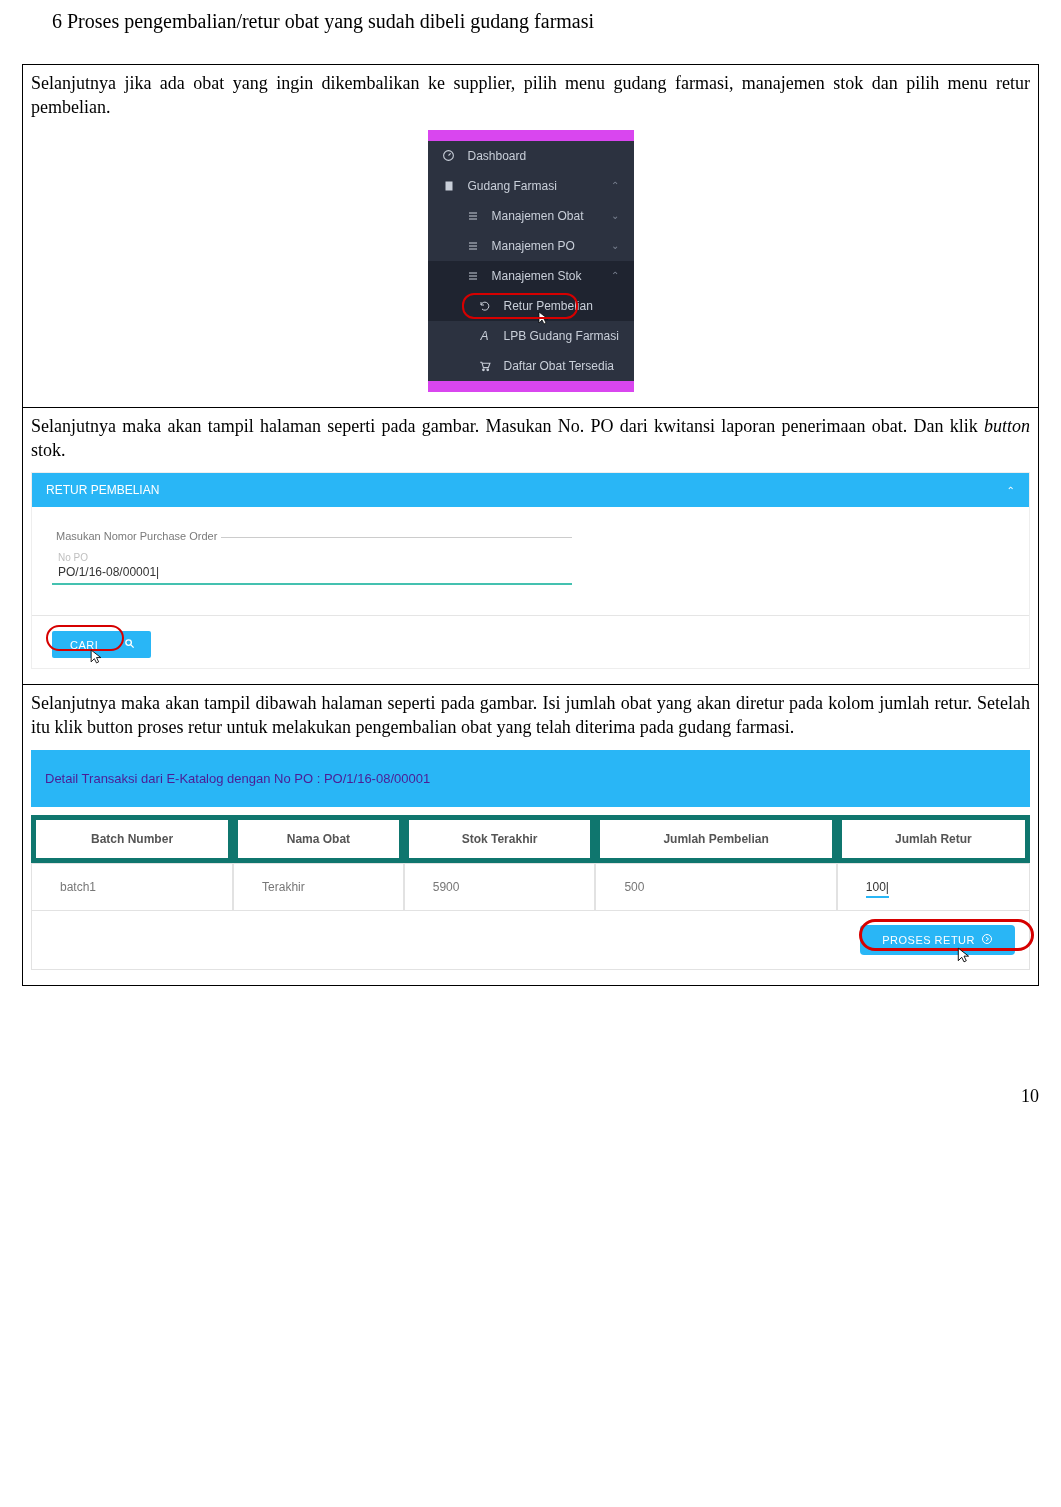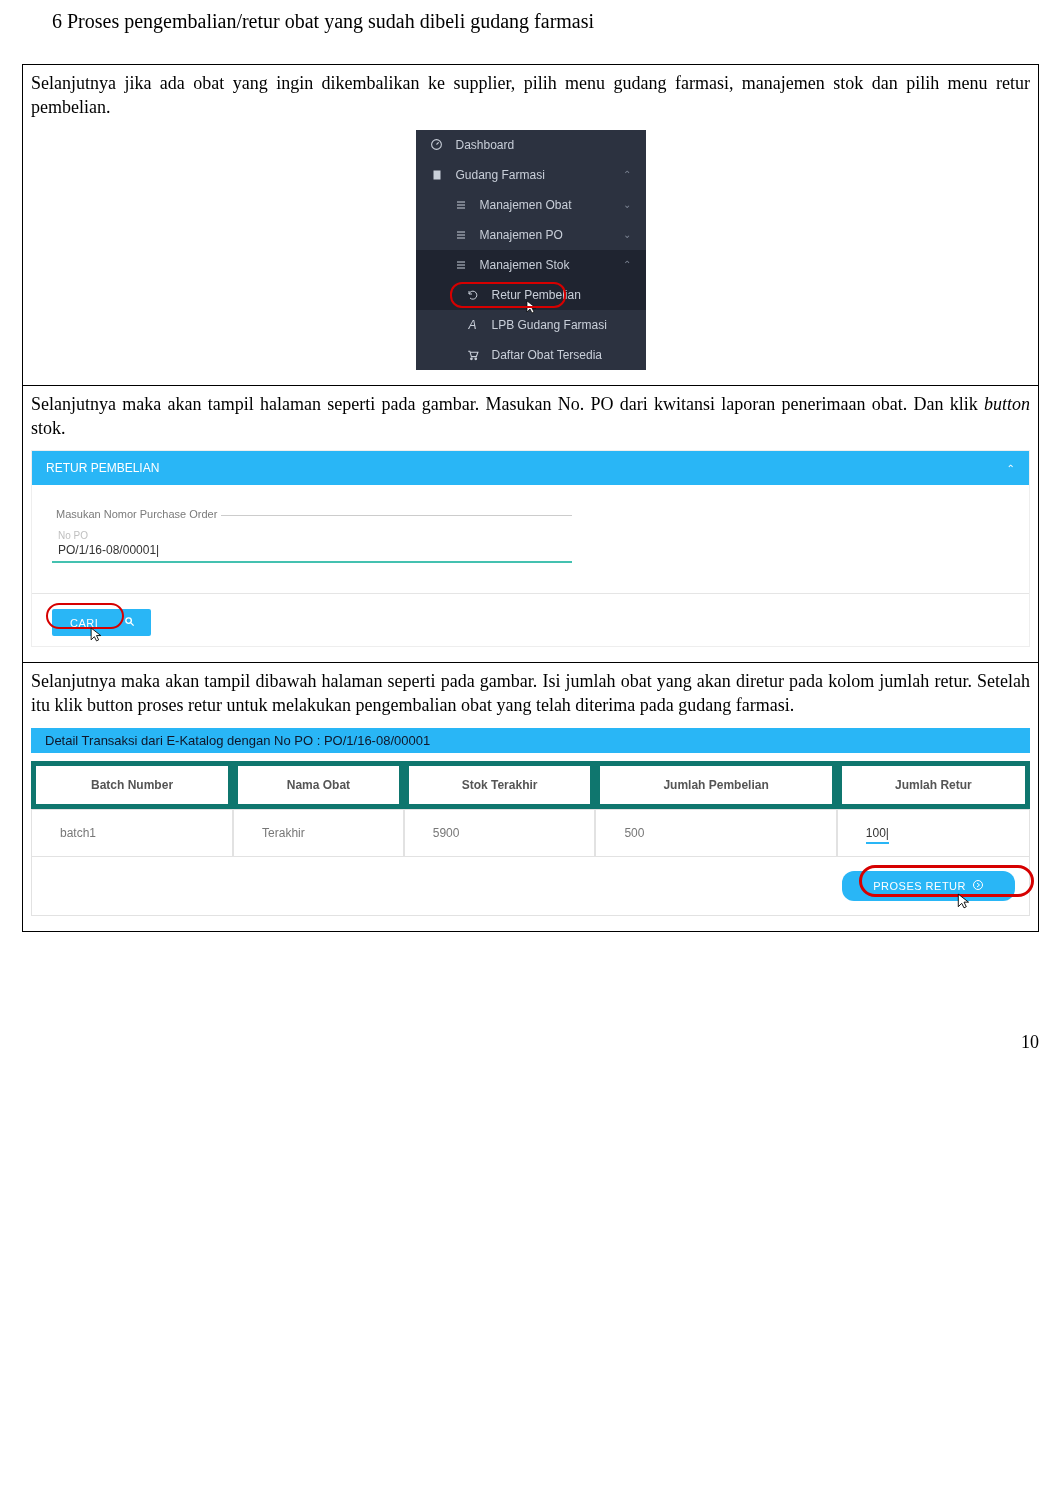--- a/index.html
+++ b/index.html
@@ -3,21 +3,21 @@
 <meta charset="utf-8">
 <style>
   *{box-sizing:border-box;margin:0;padding:0}
   body{font-family:"Times New Roman",Times,serif;font-size:18px;color:#000;background:#fff;width:1061px;margin:0 auto;padding:10px 22px 20px}
   h2{font-size:20px;font-weight:normal;margin:0 0 31px 30px}
   .step-box{border:1px solid #000;padding:6px 8px 15px;margin-bottom:0}
   .step-box+.step-box{border-top:none}
   .para{text-align:justify;line-height:1.35;margin-bottom:10px}
   .para em{font-style:italic}
   .center{text-align:center}
-  .sidebar-shot{display:inline-block;width:230px;background:#d946ef;color:#c9cfd9;font-family:Arial,Helvetica,sans-serif;font-size:12px;text-align:left;padding:0 0}
+  .sidebar-shot{display:inline-block;width:206px;background:#d946ef;color:#c9cfd9;font-family:Arial,Helvetica,sans-serif;font-size:12px;text-align:left;padding:11px 0}
   .sb-item{display:flex;align-items:center;padding:8px 14px;gap:12px}
   .sb-sub{padding-left:38px}
   .sb-sub2{padding-left:50px}
   .sb-icon{width:14px;display:inline-flex;justify-content:center;align-items:center;font-size:12px}
   .sb-chev{margin-left:auto;font-size:10px;color:#7b8392}
   .sb-dark{background:#2C3240}
   .sb-hover{background:#1f2430}
   .redring{position:relative}
   .redring::after{content:"";position:absolute;left:34px;top:2px;width:112px;height:22px;border:2px solid #d60000;border-radius:12px}
   .cursor{position:absolute;left:110px;top:20px;font-size:13px;color:#fff}
@@ -28,27 +28,27 @@
   .fieldset{border:none;border-top:1px solid #ccc;position:relative;width:520px}
   .legend{position:relative;top:-8px;background:#fff;padding:0 4px;color:#7a7a7a;font-size:11px}
   .nopolabel{color:#bfbfbf;font-size:10px;padding:2px 6px 0}
   .poval{color:#333;font-size:12px;padding:2px 6px 4px;border-bottom:2px solid #44c1b0;width:520px}
   .btnrow{padding:15px 20px 10px;border-top:1px solid #e5e5e5;margin-top:20px;position:relative}
   .btn-cari{display:inline-flex;align-items:center;gap:26px;background:#29b6f6;color:#fff;font-size:11px;padding:7px 16px 7px 18px;border-radius:2px;letter-spacing:0.5px}
   .btn-cari .mag{font-size:10px}
   .ring2{position:absolute;left:14px;top:9px;width:78px;height:26px;border:2px solid #d60000;border-radius:14px}
   .cursor2{position:absolute;left:58px;top:33px;font-size:14px;color:#000}
   .tbl-window{font-family:Arial,Helvetica,sans-serif}
-  .tbl-head{background:#29b6f6;color:#0f172a;font-size:13px;padding:5px 14px}
+  .tbl-head{background:#29b6f6;color:#4c1d95;font-size:13px;padding:21px 14px}
   table.det{width:100%;border-collapse:separate;border-spacing:0;font-size:12px;color:#555;margin-top:8px}
   table.det th{text-align:center;font-weight:bold;color:#555;padding:12px 14px;border:5px solid #0f766e;background:#fff;font-size:12px}
   table.det td{padding:16px 28px;border:1px solid #e2e2e2;color:#777;background:#fff}
   .retur-input{border:none;border-bottom:2px solid #29b6f6;width:130px;font-size:12px;color:#333;padding:2px 0}
   .btn-proses-row{border:1px solid #e2e2e2;border-top:none;padding:14px;text-align:right;position:relative}
-  .btn-proses{display:inline-flex;align-items:center;gap:6px;background:#29b6f6;color:#fff;font-size:11px;padding:8px 31px;border-radius:12px;letter-spacing:0.5px}
+  .btn-proses{display:inline-flex;align-items:center;gap:6px;background:#29b6f6;color:#fff;font-size:11px;padding:8px 22px;border-radius:4px;letter-spacing:0.5px}
   .ring3{position:absolute;right:-5px;top:8px;width:175px;height:32px;border:3px solid #d60000;border-radius:18px}
   .cursor3{position:absolute;right:58px;top:36px;font-size:15px;color:#000}
   .pagenum{text-align:right;font-size:18px;margin-top:100px}
 </style>
 </head>
 <body>
 
 <h2>6   Proses pengembalian/retur obat yang sudah dibeli gudang farmasi</h2>
 
 <div class="step-box">

